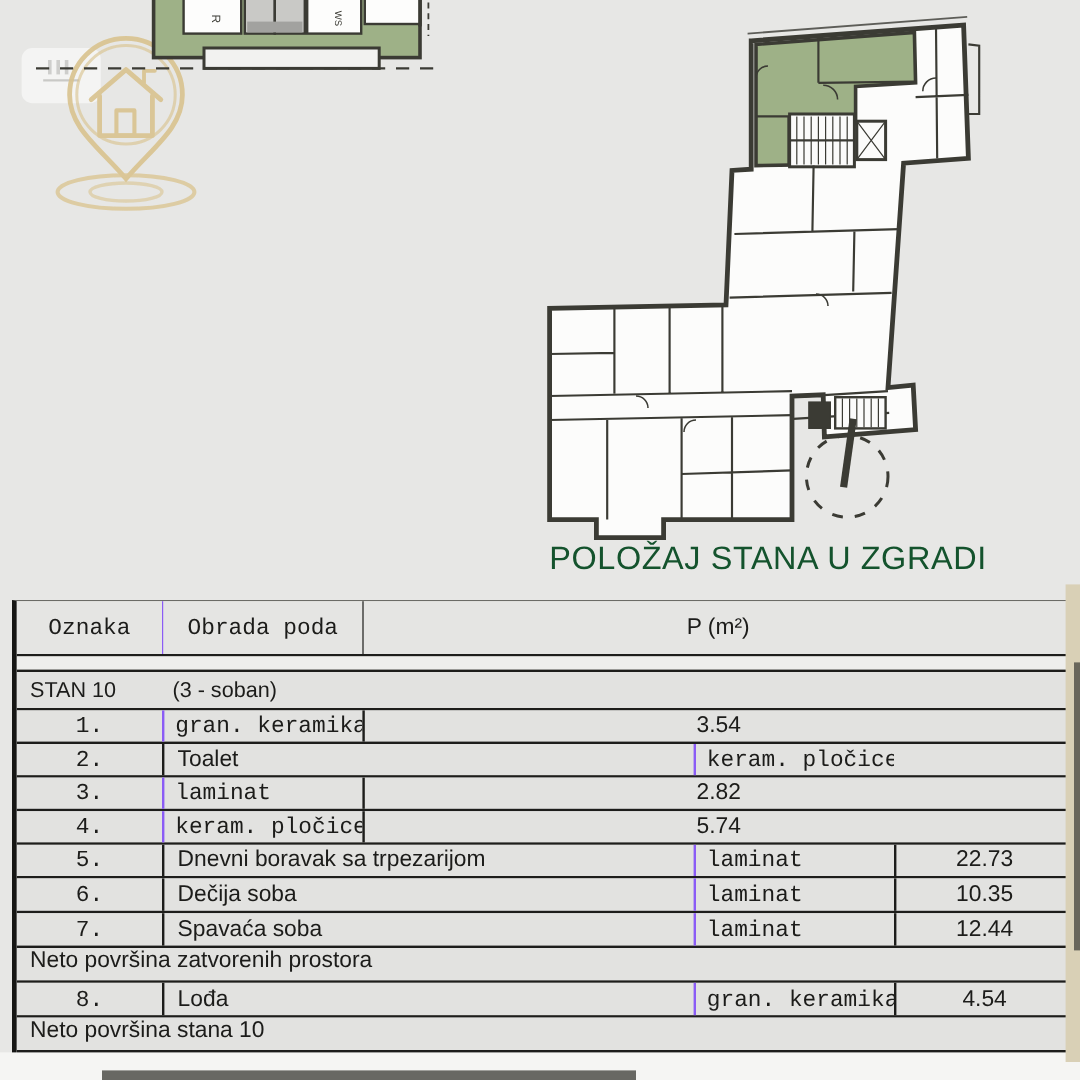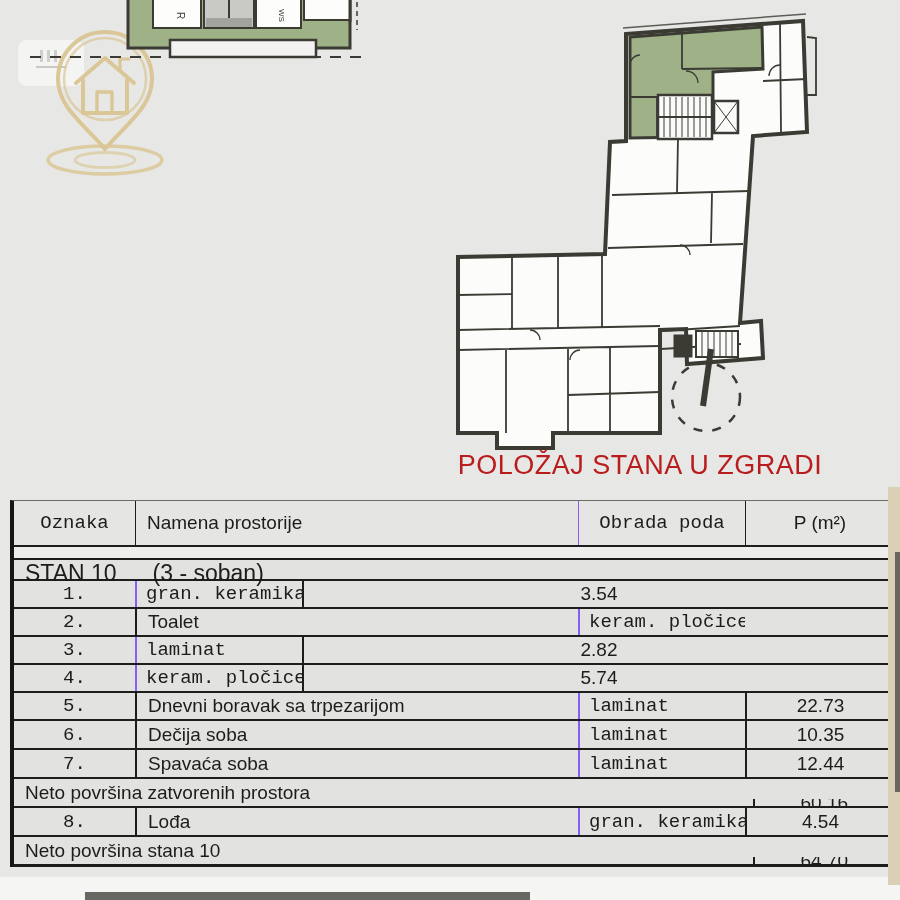--- a/index.html
+++ b/index.html
@@ -14,46 +14,46 @@
   .wm-chip{
     left:18px;top:40px;width:66px;height:46px;border-radius:9px;
     background:rgba(255,255,255,.55);
   }
   .wm-chip .bars{position:absolute;left:18px;top:10px;width:30px;height:16px;
     border-bottom:2px solid rgba(120,120,115,.35);}
   .wm-chip .bars::before{content:"";position:absolute;left:4px;top:0;width:3px;height:12px;background:rgba(120,120,115,.30);box-shadow:7px 0 0 rgba(120,120,115,.30),14px 0 0 rgba(120,120,115,.30);}
   
   .plan-title{
     left:400px;top:450px;width:480px;text-align:center;
-    font-size:27px;letter-spacing:.5px;color:#b91c1c;
+    font-size:27px;letter-spacing:.5px;color:#14532d;
   }
   
   .spec-table{
     left:10px;top:500px;width:880px;
     border-left:4px solid #161614;
     border-top:1px solid #6b6b66;
     border-right:2px solid #4a4a45;
     background:#e2e2e0;
     font-size:19px;
   }
   .t-row{display:flex;box-sizing:border-box;border-bottom:2px solid #1d1d1b;background:#e2e2e0;}
   .t-row .c{box-sizing:border-box;display:flex;align-items:center;overflow:hidden;white-space:nowrap;}
   .c1{width:121px;justify-content:center;font-family:Liberation Mono, monospace;}
   .c2{width:443px;padding-left:11px;border-left:2px solid #1d1d1b;}
   .c3{width:167px;padding-left:9px;border-left:2px solid #8b5cf6;font-family:Liberation Mono, monospace;}
   .c4{flex:1;justify-content:center;border-left:2px solid #1d1d1b;}
   .hdr{height:46px;background:#e5e5e3;font-size:19px;}
   .hdr .c2,.hdr .c3,.hdr .c4{border-left-width:1.5px;}
   .hdr .c3{justify-content:center;padding-left:0;}
   .band{height:13px;background:#eeeeec;border-bottom:2.5px solid #1d1d1b;}
-  .section{height:21px;align-items:flex-start;padding-left:11px;font-size:23px;}
-  .section .sub{margin-left:36px;}
+  .section{height:32px;align-items:center;padding-left:11px;font-size:18px;}
+  .section .sub{margin-left:47px;}
   .data{height:28px;}
   .data.tall{height:29px;}
-  .sum{height:29px;}
+  .sum{height:29px;flex-direction:column;}
   .sum .lab{flex:1;padding-left:11px;display:flex;align-items:center;}
   .sum .c4{max-width:141.5px;min-width:141.5px;margin-top:20px;}
   .sum.last{height:30px;border-bottom:3px solid #1d1d1b;justify-content:space-between;}
   .below-strip{left:0;top:877px;width:900px;height:23px;background:#f5f5f3;}
   .bottom-bar{left:85px;top:892px;width:445px;height:8px;background:#45453f;opacity:.8;}
   .edge-tan{left:888px;top:487px;width:12px;height:398px;background:#d9d0b6;}
   .edge-dark{left:895px;top:552px;width:5px;height:240px;background:#55544b;opacity:.85;}
 </style>
 </head>
 <body>
@@ -124,21 +124,20 @@
       <line x1="261" y1="344" x2="253" y2="401" stroke-width="6"></line>
     </g>
   </g>
 </svg>
 
 <div class="abs plan-title">POLOŽAJ STANA U ZGRADI</div>
 
 <div class="abs spec-table">
   <div class="t-row hdr">
     <div class="c c1">Oznaka</div>
-    <div class="c c2">Namena prostorije</div>
     <div class="c c3">Obrada poda</div>
     <div class="c c4">P (m²)</div>
   </div>
   <div class="t-row band"></div>
   <div class="t-row section">
     <span>STAN 10</span>
     <span class="sub">(3 - soban)</span>
   </div>
 
   <div class="t-row data">

